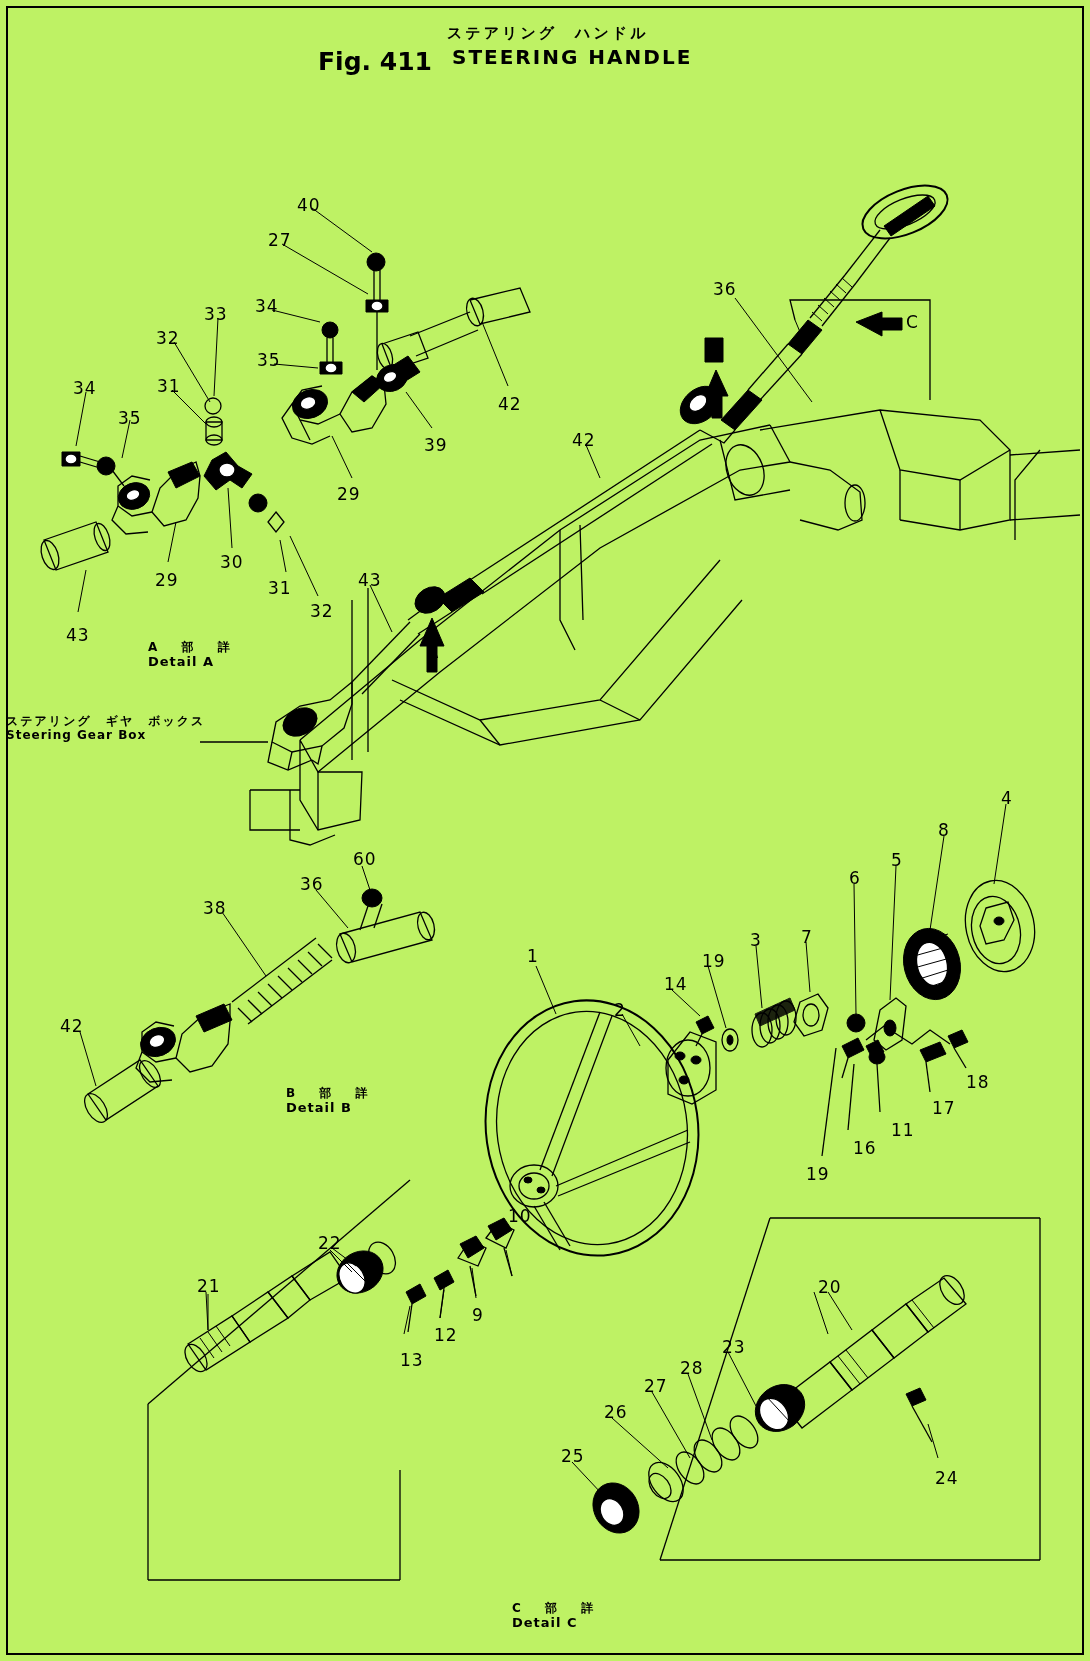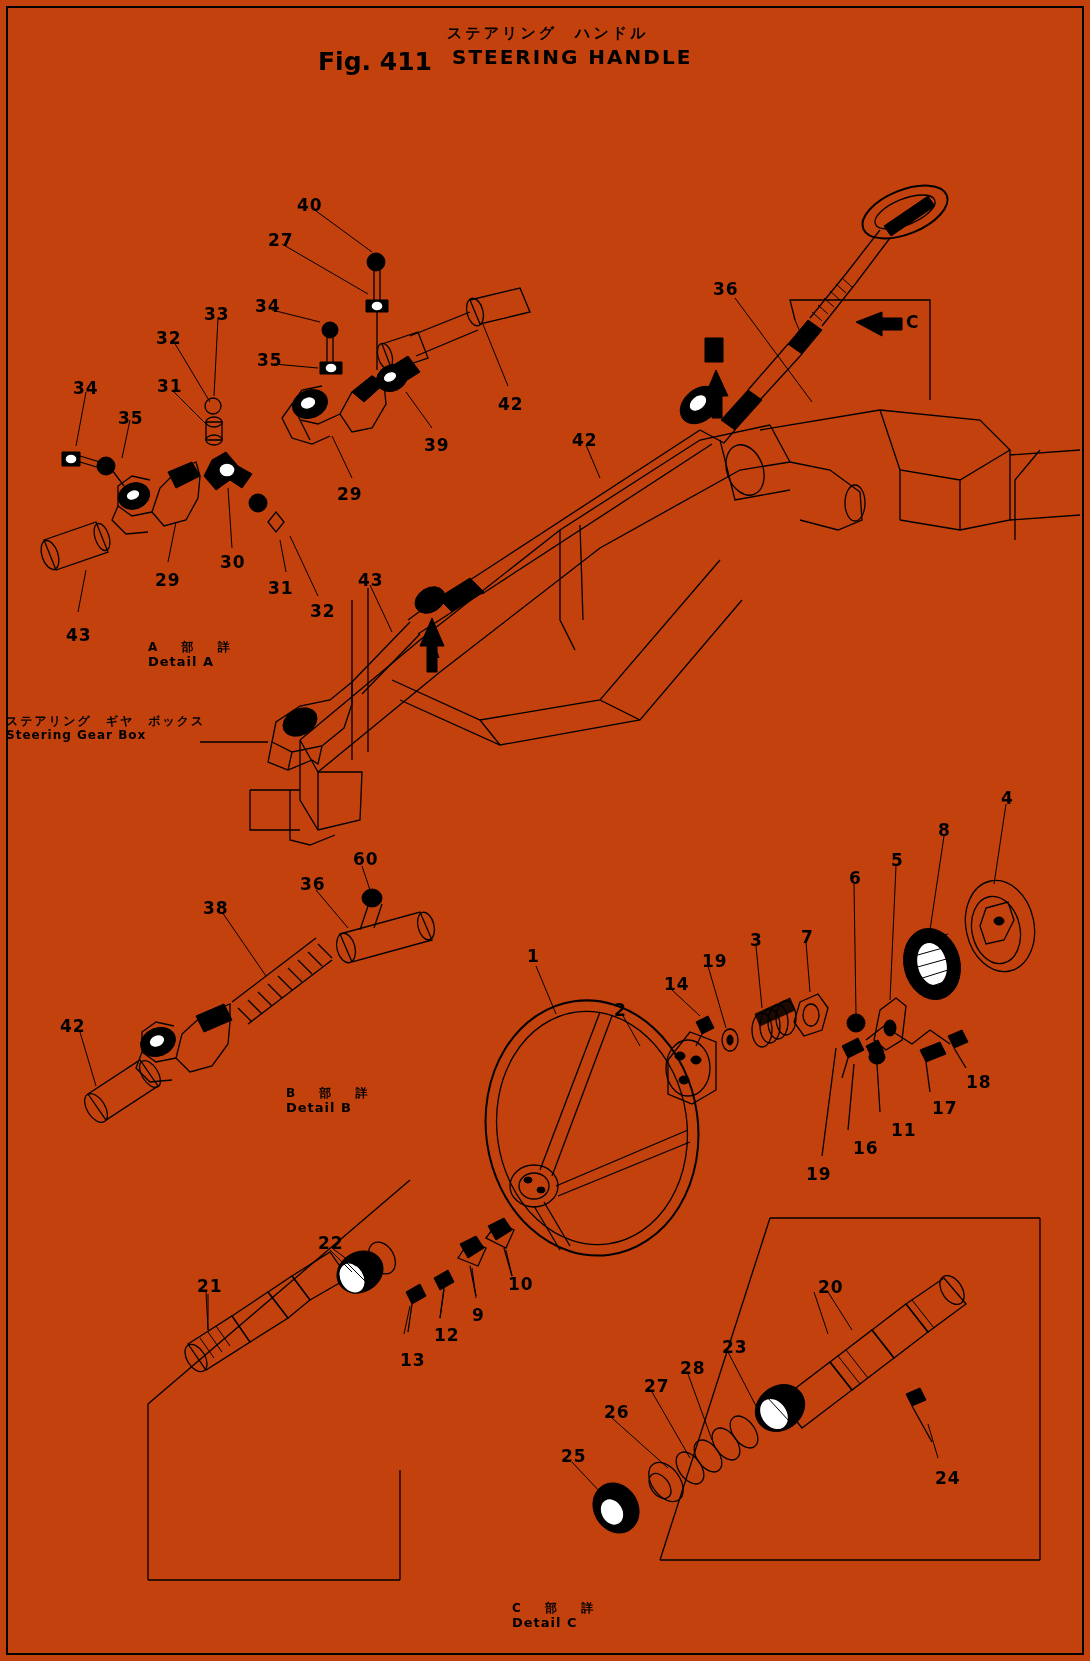--- a/index.html
+++ b/index.html
@@ -1,20 +1,20 @@
 <!DOCTYPE html>
 <html><head>
 <meta charset="utf-8">
 <style>
   html,body{margin:0;padding:0;background:#ffffff;}
   body{font-family:"DejaVu Sans","Liberation Sans",sans-serif;}
   #page{
     position:relative;
     width:1090px;height:1661px;
-    background:#c2410c;
+    background:#bef264;
     overflow:hidden;
     box-sizing:border-box;
   }
   #frame{
     position:absolute;left:6px;top:6px;
     width:1078px;height:1649px;
     border:2px solid #000;
     box-sizing:border-box;
   }
   
@@ -28,21 +28,21 @@
   .en-title{
     position:absolute;
     font-family:"DejaVu Sans",sans-serif;
     font-weight:bold;
     white-space:nowrap;
   }
   
   .callout{
     position:absolute;
     font-family:"DejaVu Sans",sans-serif;
-    font-weight:bold;
+    font-weight:normal;
     font-size:17px;
     color:#000;
     line-height:1;
     white-space:nowrap;
     letter-spacing:1px;
   }
   
   .detail-cap{
     position:absolute;
     font-family:"DejaVu Sans",sans-serif;
@@ -526,21 +526,21 @@
   <div class="callout" style="left:806px;top:1166px;">19</div>
   <div class="callout" style="left:853px;top:1140px;">16</div>
   <div class="callout" style="left:891px;top:1122px;">11</div>
   <div class="callout" style="left:932px;top:1100px;">17</div>
   <div class="callout" style="left:966px;top:1074px;">18</div>
   <div class="callout" style="left:318px;top:1235px;">22</div>
   <div class="callout" style="left:197px;top:1278px;">21</div>
   <div class="callout" style="left:400px;top:1344px;margin-top:8px;">13</div>
   <div class="callout" style="left:434px;top:1327px;">12</div>
   <div class="callout" style="left:472px;top:1307px;">9</div>
-  <div class="callout" style="left:508px;top:1276px;">10</div>
+  <div class="callout" style="left:508px;top:1208px;">10</div>
   <div class="callout" style="left:818px;top:1279px;">20</div>
   <div class="callout" style="left:722px;top:1339px;">23</div>
   <div class="callout" style="left:680px;top:1360px;">28</div>
   <div class="callout" style="left:644px;top:1378px;">27</div>
   <div class="callout" style="left:604px;top:1404px;">26</div>
   <div class="callout" style="left:561px;top:1448px;">25</div>
   <div class="callout" style="left:935px;top:1470px;">24</div>
 
   <div class="callout" style="left:428px;top:646px;font-size:15px;">A</div>
   <div class="callout" style="left:906px;top:314px;font-size:17px;">C</div>

